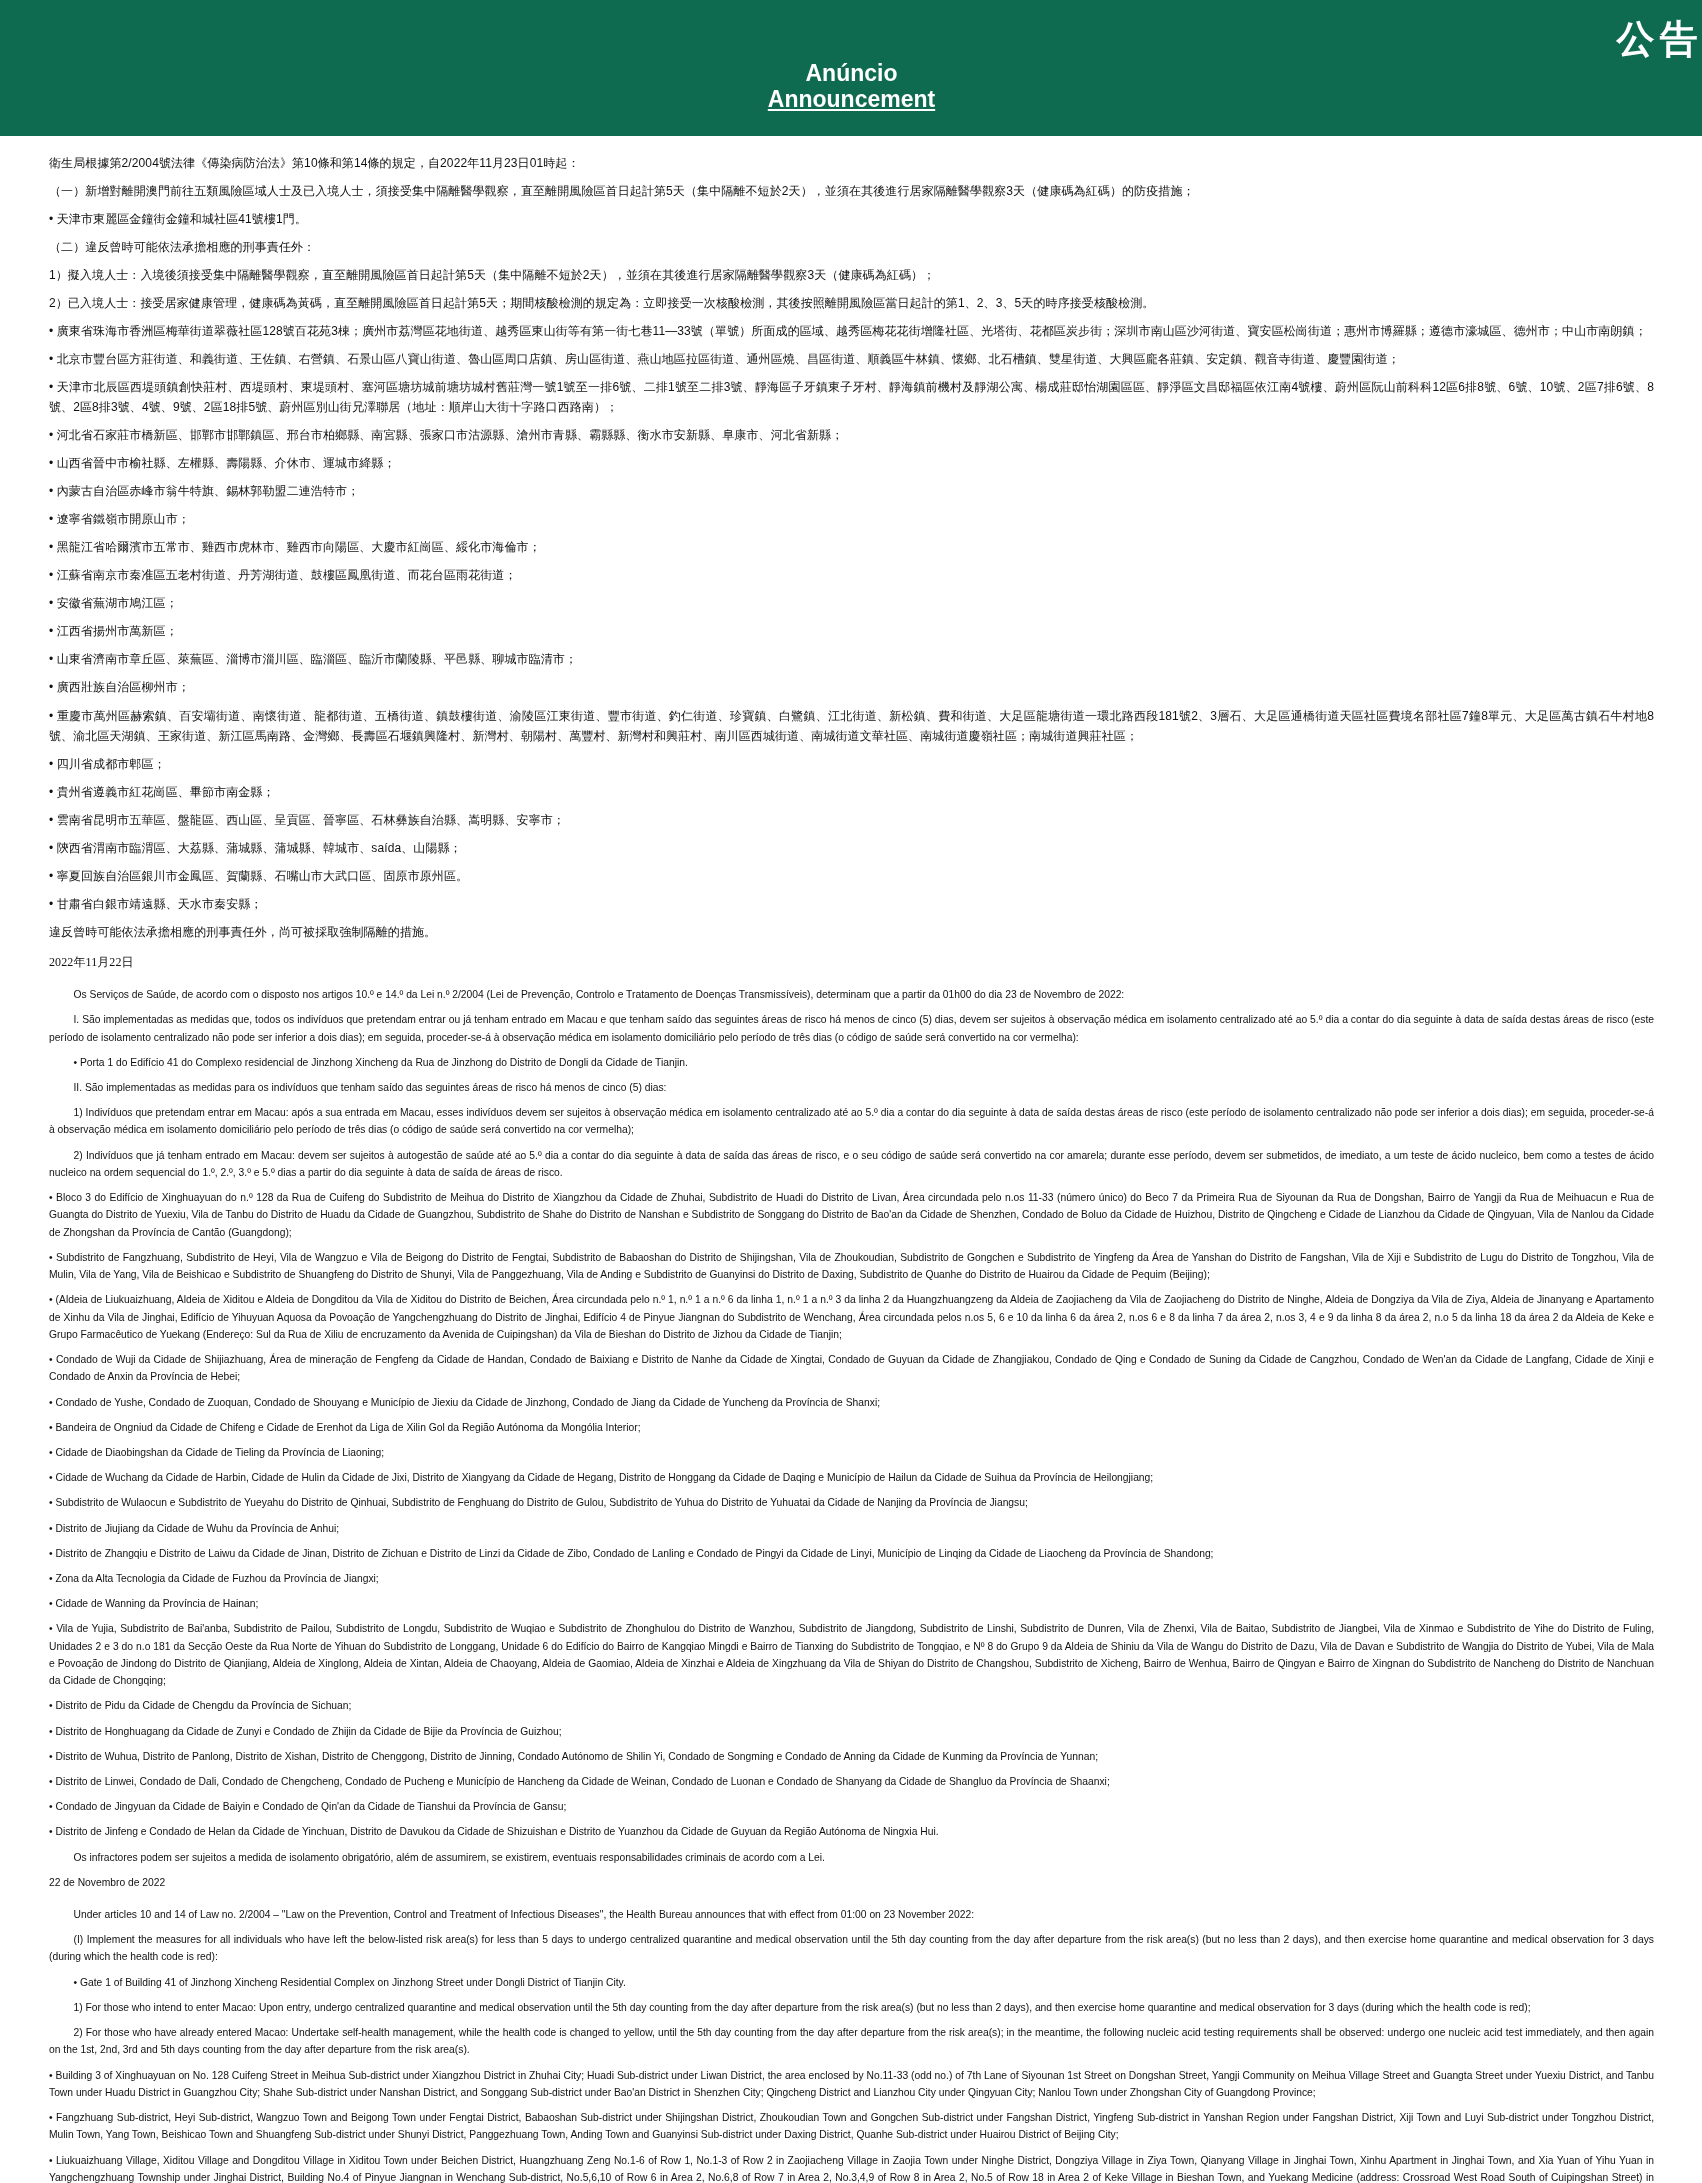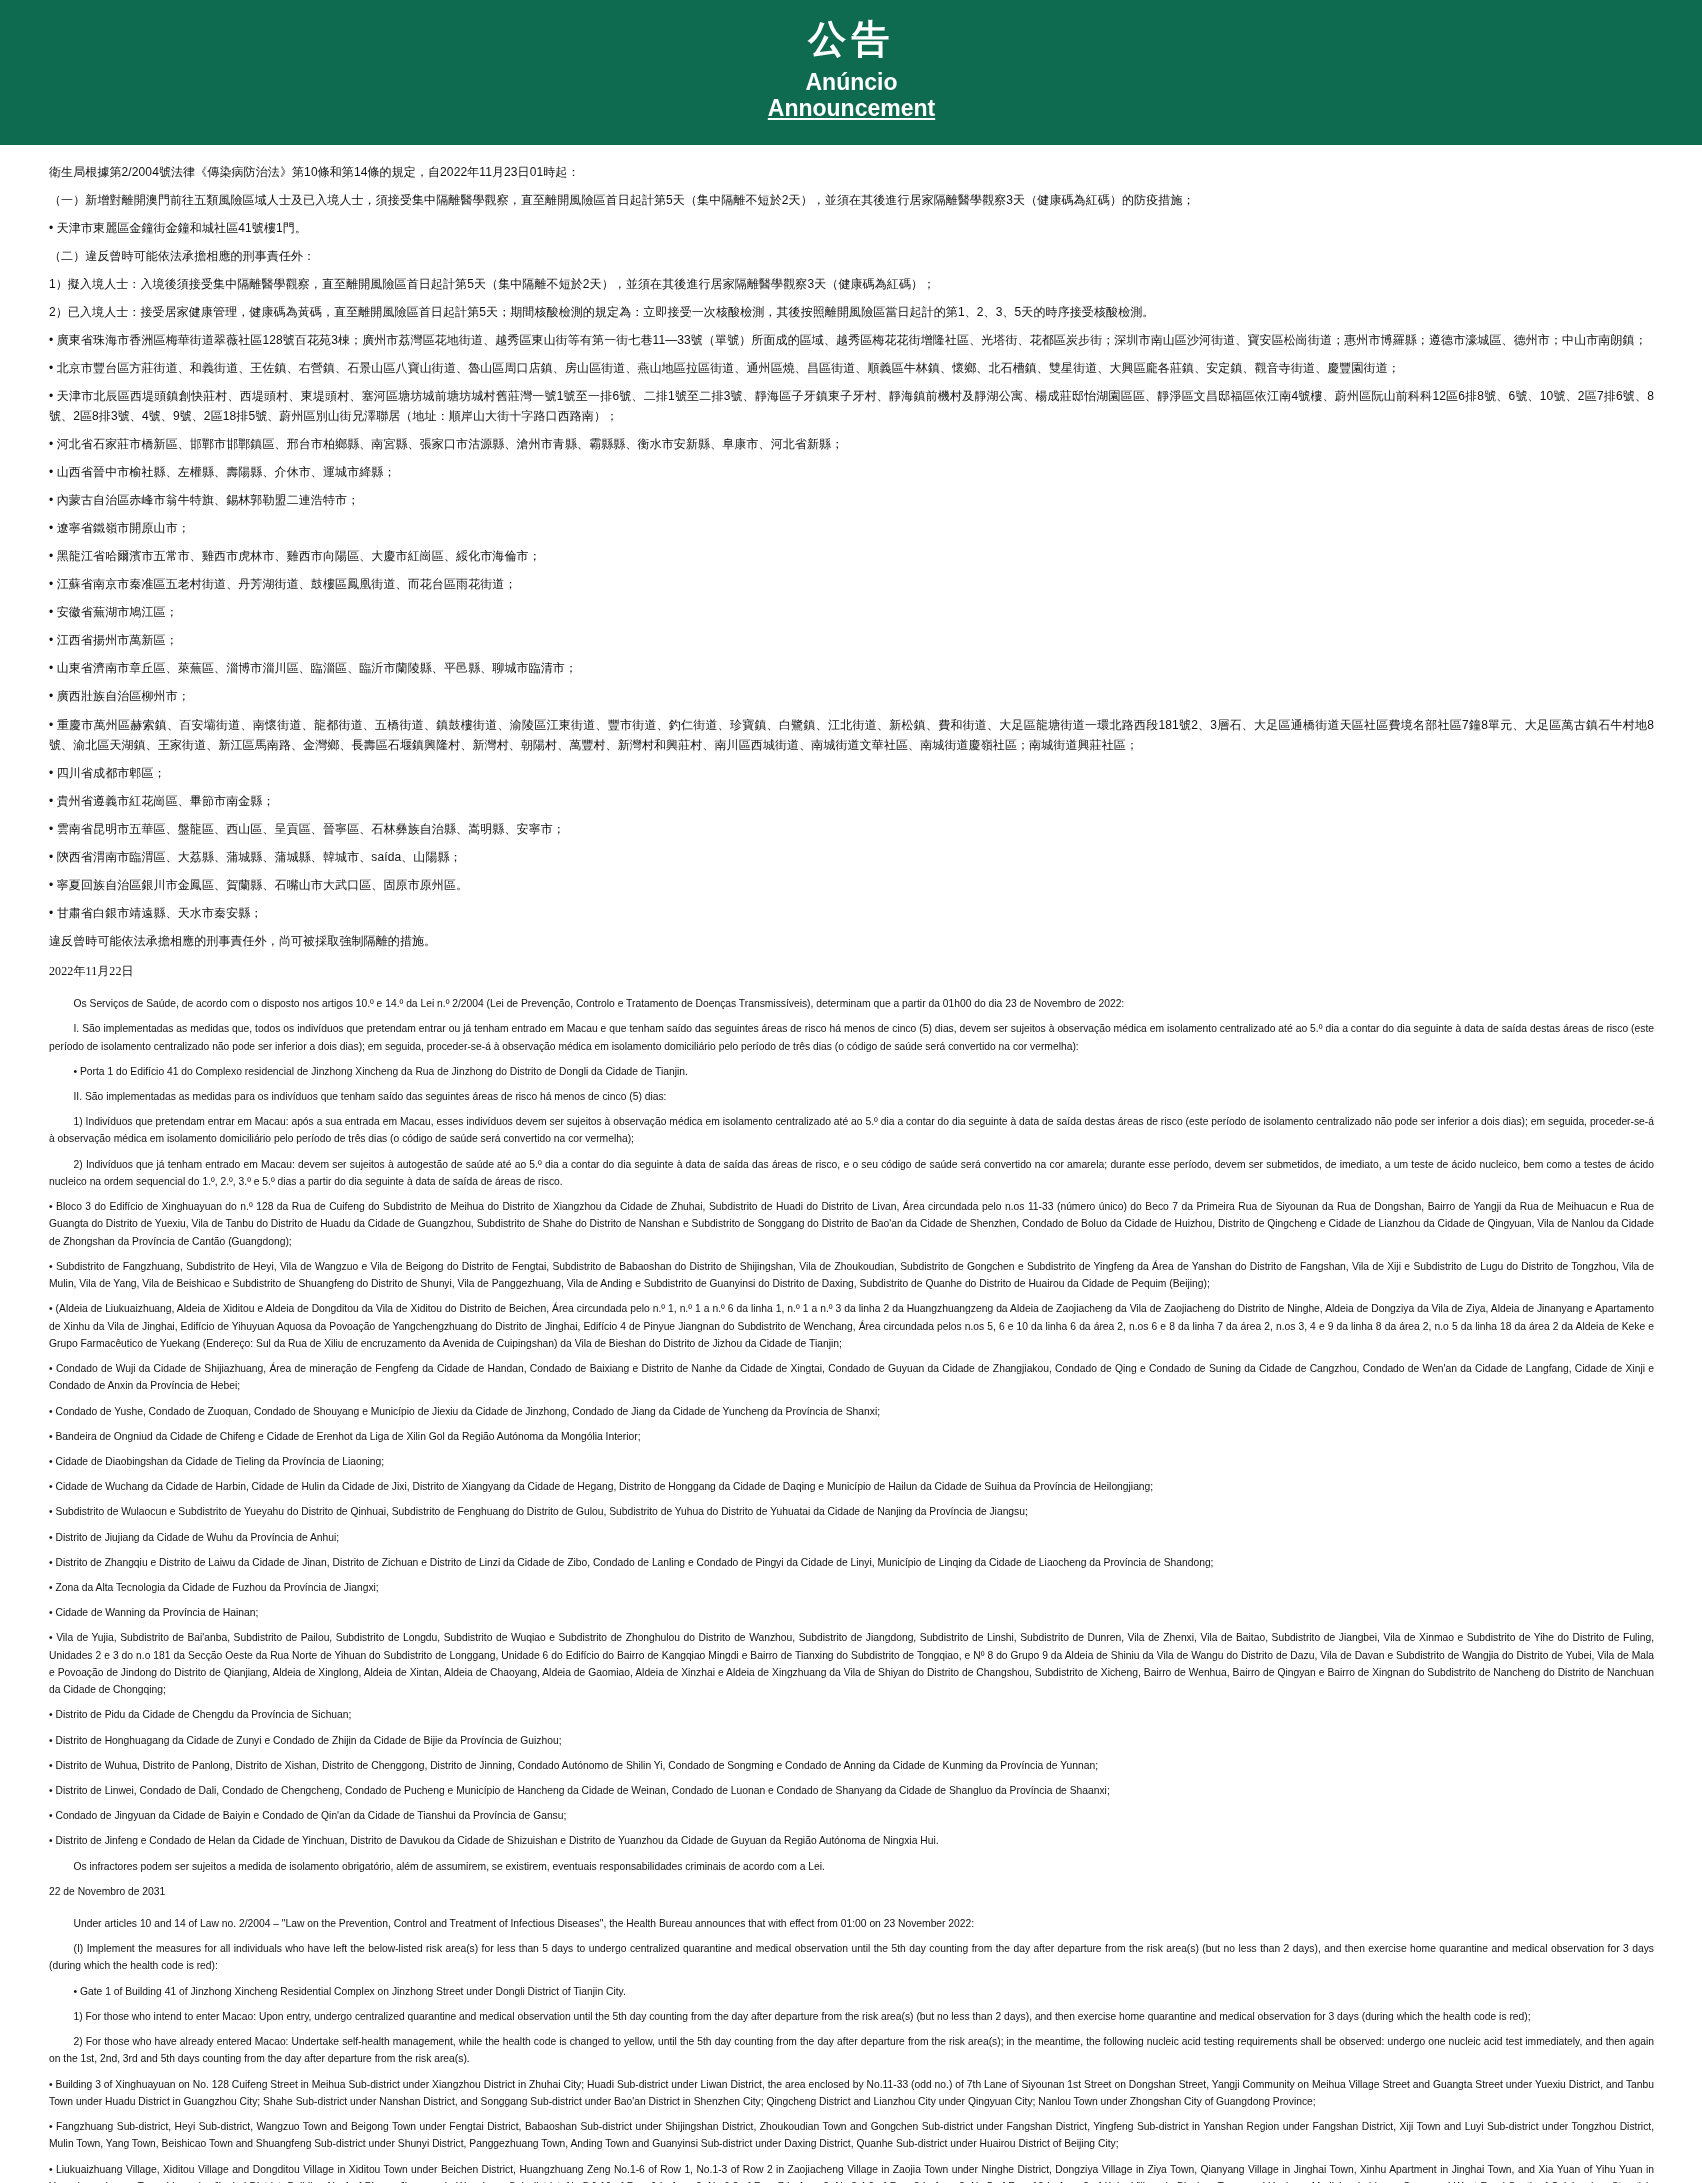--- a/index.html
+++ b/index.html
@@ -25,21 +25,22 @@
     background: #0e6b4f;
     color: #ffffff;
     text-align: center;
     padding: 20px 0 23.6px 0;
   }
   .header .cn {
     font-size: 38px;
     font-weight: bold;
     letter-spacing: 5.2px;
     line-height: 1.05;
-    margin-bottom: 10px;
+    margin-bottom: 1px;
+    text-align: right;
   }
   .header .pt {
     font-size: 23px;
     font-weight: bold;
     line-height: 1.12;
   }
   .header .en {
     font-size: 23px;
     font-weight: bold;
     line-height: 1.12;
@@ -148,21 +149,21 @@
       <p>• Zona da Alta Tecnologia da Cidade de Fuzhou da Província de Jiangxi;</p>
       <p>• Cidade de Wanning da Província de Hainan;</p>
       <p>• Vila de Yujia, Subdistrito de Bai'anba, Subdistrito de Pailou, Subdistrito de Longdu, Subdistrito de Wuqiao e Subdistrito de Zhonghulou do Distrito de Wanzhou, Subdistrito de Jiangdong, Subdistrito de Linshi, Subdistrito de Dunren, Vila de Zhenxi, Vila de Baitao, Subdistrito de Jiangbei, Vila de Xinmao e Subdistrito de Yihe do Distrito de Fuling, Unidades 2 e 3 do n.o 181 da Secção Oeste da Rua Norte de Yihuan do Subdistrito de Longgang, Unidade 6 do Edifício do Bairro de Kangqiao Mingdi e Bairro de Tianxing do Subdistrito de Tongqiao, e Nº 8 do Grupo 9 da Aldeia de Shiniu da Vila de Wangu do Distrito de Dazu, Vila de Davan e Subdistrito de Wangjia do Distrito de Yubei, Vila de Mala e Povoação de Jindong do Distrito de Qianjiang, Aldeia de Xinglong, Aldeia de Xintan, Aldeia de Chaoyang, Aldeia de Gaomiao, Aldeia de Xinzhai e Aldeia de Xingzhuang da Vila de Shiyan do Distrito de Changshou, Subdistrito de Xicheng, Bairro de Wenhua, Bairro de Qingyan e Bairro de Xingnan do Subdistrito de Nancheng do Distrito de Nanchuan da Cidade de Chongqing;</p>
       <p>• Distrito de Pidu da Cidade de Chengdu da Província de Sichuan;</p>
       <p>• Distrito de Honghuagang da Cidade de Zunyi e Condado de Zhijin da Cidade de Bijie da Província de Guizhou;</p>
       <p>• Distrito de Wuhua, Distrito de Panlong, Distrito de Xishan, Distrito de Chenggong, Distrito de Jinning, Condado Autónomo de Shilin Yi, Condado de Songming e Condado de Anning da Cidade de Kunming da Província de Yunnan;</p>
       <p>• Distrito de Linwei, Condado de Dali, Condado de Chengcheng, Condado de Pucheng e Município de Hancheng da Cidade de Weinan, Condado de Luonan e Condado de Shanyang da Cidade de Shangluo da Província de Shaanxi;</p>
       <p>• Condado de Jingyuan da Cidade de Baiyin e Condado de Qin'an da Cidade de Tianshui da Província de Gansu;</p>
       <p>• Distrito de Jinfeng e Condado de Helan da Cidade de Yinchuan, Distrito de Davukou da Cidade de Shizuishan e Distrito de Yuanzhou da Cidade de Guyuan da Região Autónoma de Ningxia Hui.</p>
       <p class="indent">Os infractores podem ser sujeitos a medida de isolamento obrigatório, além de assumirem, se existirem, eventuais responsabilidades criminais de acordo com a Lei.</p>
-      <p class="date">22 de Novembro de 2031</p>
+      <p class="date">22 de Novembro de 2022</p>
     </div>
 
     <div class="enblock">
       <p class="indent">Under articles 10 and 14 of Law no. 2/2004 – "Law on the Prevention, Control and Treatment of Infectious Diseases", the Health Bureau announces that with effect from 01:00 on 23 November 2022:</p>
       <p class="indent">(I) Implement the measures for all individuals who have left the below-listed risk area(s) for less than 5 days to undergo centralized quarantine and medical observation until the 5th day counting from the day after departure from the risk area(s) (but no less than 2 days), and then exercise home quarantine and medical observation for 3 days (during which the health code is red):</p>
       <p class="indent">• Gate 1 of Building 41 of Jinzhong Xincheng Residential Complex on Jinzhong Street under Dongli District of Tianjin City.</p>
       <p class="indent">1) For those who intend to enter Macao: Upon entry, undergo centralized quarantine and medical observation until the 5th day counting from the day after departure from the risk area(s) (but no less than 2 days), and then exercise home quarantine and medical observation for 3 days (during which the health code is red);</p>
       <p class="indent">2) For those who have already entered Macao: Undertake self-health management, while the health code is changed to yellow, until the 5th day counting from the day after departure from the risk area(s); in the meantime, the following nucleic acid testing requirements shall be observed: undergo one nucleic acid test immediately, and then again on the 1st, 2nd, 3rd and 5th days counting from the day after departure from the risk area(s).</p>
       <p>• Building 3 of Xinghuayuan on No. 128 Cuifeng Street in Meihua Sub-district under Xiangzhou District in Zhuhai City; Huadi Sub-district under Liwan District, the area enclosed by No.11-33 (odd no.) of 7th Lane of Siyounan 1st Street on Dongshan Street, Yangji Community on Meihua Village Street and Guangta Street under Yuexiu District, and Tanbu Town under Huadu District in Guangzhou City; Shahe Sub-district under Nanshan District, and Songgang Sub-district under Bao'an District in Shenzhen City; Qingcheng District and Lianzhou City under Qingyuan City; Nanlou Town under Zhongshan City of Guangdong Province;</p>
       <p>• Fangzhuang Sub-district, Heyi Sub-district, Wangzuo Town and Beigong Town under Fengtai District, Babaoshan Sub-district under Shijingshan District, Zhoukoudian Town and Gongchen Sub-district under Fangshan District, Yingfeng Sub-district in Yanshan Region under Fangshan District, Xiji Town and Luyi Sub-district under Tongzhou District, Mulin Town, Yang Town, Beishicao Town and Shuangfeng Sub-district under Shunyi District, Panggezhuang Town, Anding Town and Guanyinsi Sub-district under Daxing District, Quanhe Sub-district under Huairou District of Beijing City;</p>

